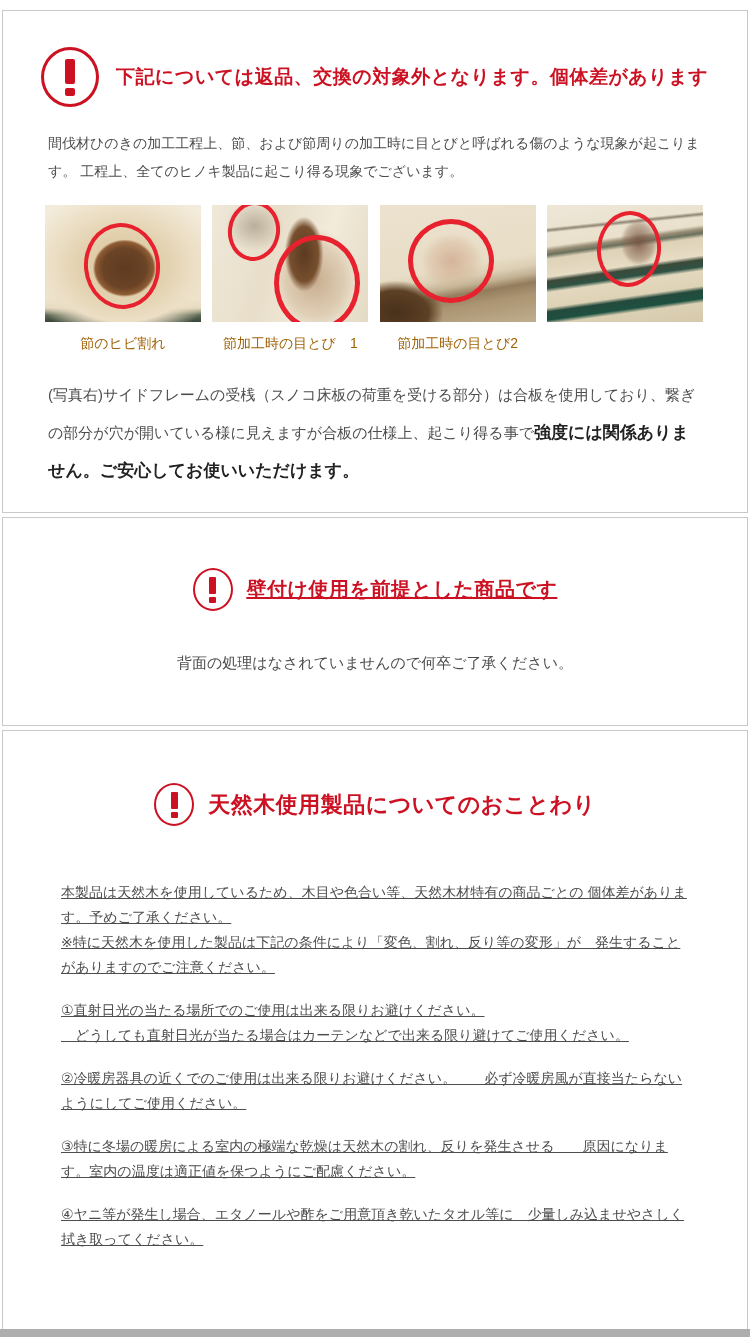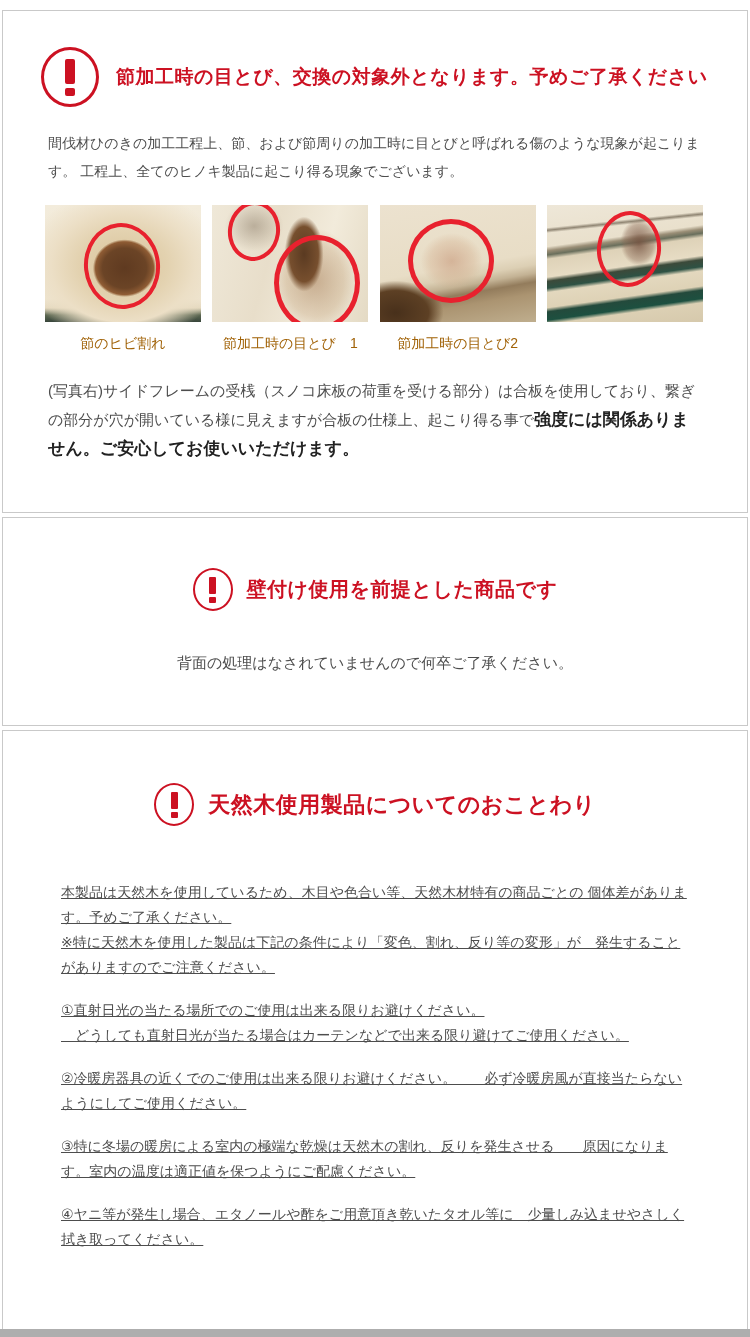--- a/index.html
+++ b/index.html
@@ -52,33 +52,33 @@
   .warn-icon.sm .excl-bar { width: 7px; height: 17px; background: #cc1122; border-radius: 1px; }
   .warn-icon.sm .excl-dot { width: 7px; height: 6px;  background: #cc1122; border-radius: 1px; }
 
   .red-heading {
     margin: 0;
     color: #cc1122;
     font-weight: bold;
     letter-spacing: 0.5px;
   }
   .box1 .red-heading { font-size: 19px; }
-  .box2 .red-heading { font-size: 20px; }
+  .box2 .red-heading { font-size: 20px; text-decoration: underline; }
   .box3 .red-heading { font-size: 22px; }
 
   
   .body-text {
     margin: 0;
     color: #4d4d4d;
     font-size: 14px;
     line-height: 28px;
     white-space: pre-line;
   }
   .intro { padding: 22px 44px 0 45px; }
-  .note  { padding: 24px 44px 0 45px; font-size: 15px; line-height: 29px; }
+  .note  { padding: 24px 44px 0 45px; font-size: 15px; line-height: 38px; }
   .note-bold { font-weight: bold; font-size: 17px; color: #222222; }
   .center-text { text-align: center; padding-top: 38px; font-size: 15px; }
 
   .para-list { padding: 54px 55px 0 58px; }
   .para { margin: 0 0 18px 0; line-height: 25px; text-decoration: underline; }
 
   
   .photo-row {
     display: flex;
     justify-content: space-between;
@@ -165,21 +165,21 @@
 <body>
 
 <div class="page">
 
   <section class="box box1">
     <div class="head-row">
       <div class="warn-icon lg">
         <div class="excl-bar"></div>
         <div class="excl-dot"></div>
       </div>
-      <h2 class="red-heading">節加工時の目とび、交換の対象外となります。予めご了承ください</h2>
+      <h2 class="red-heading">下記については返品、交換の対象外となります。個体差があります</h2>
     </div>
 
     <p class="body-text intro">間伐材ひのきの加工工程上、節、および節周りの加工時に目とびと呼ばれる傷のような現象が起こります。 工程上、全てのヒノキ製品に起こり得る現象でございます。</p>
 
     <div class="photo-row">
       <figure class="photo-fig">
         <div class="photo photo1">
           <span class="ring"></span>
         </div>
         <figcaption class="caption">節のヒビ割れ</figcaption>

